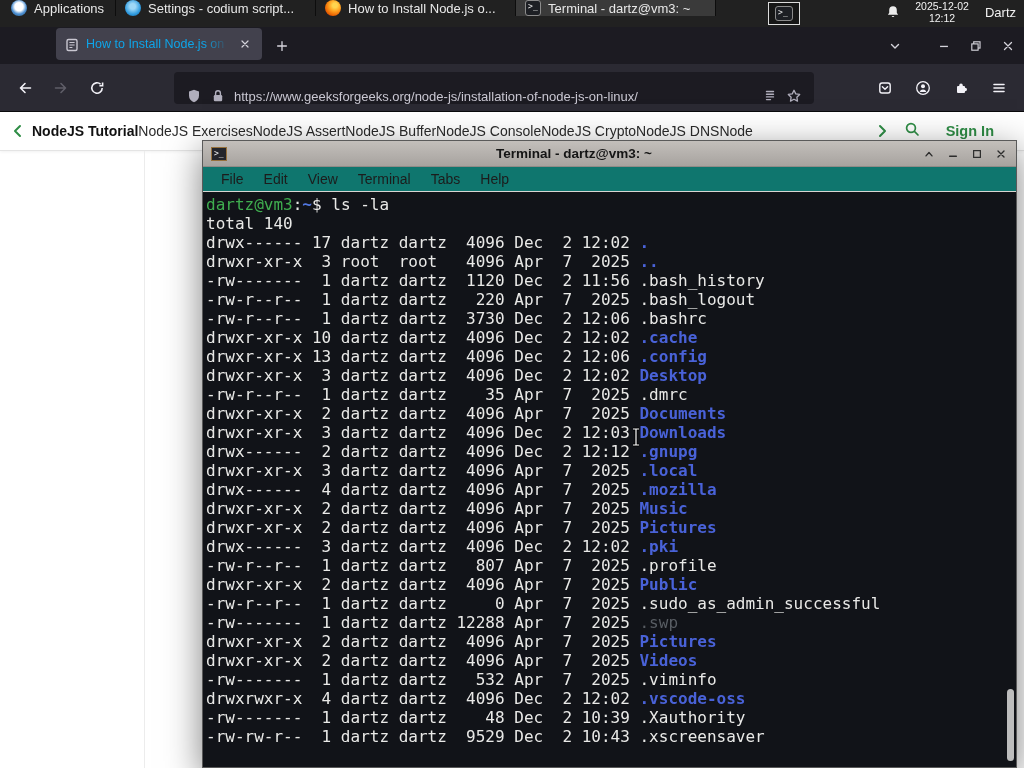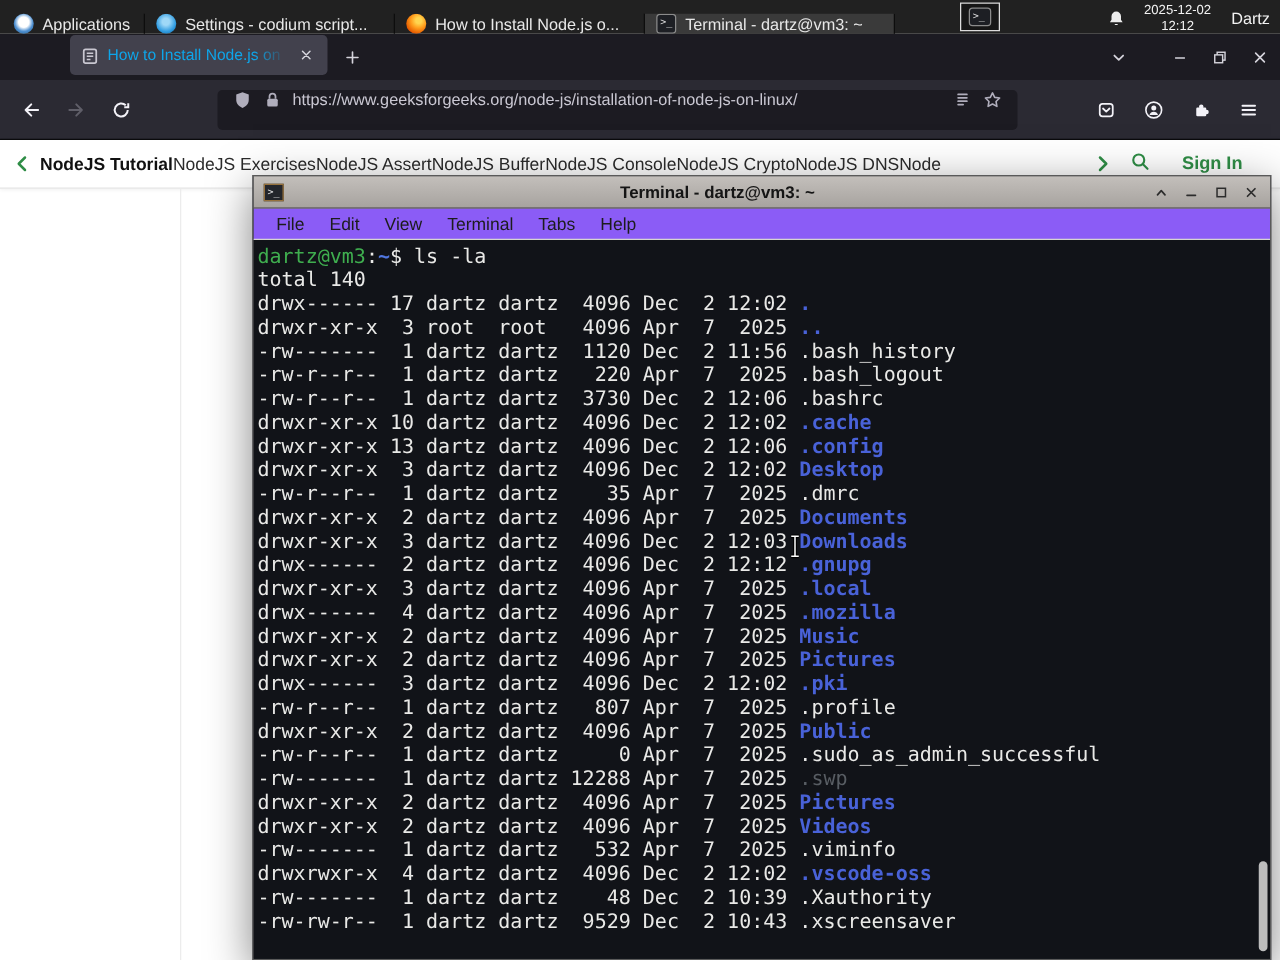--- a/index.html
+++ b/index.html
@@ -2,21 +2,21 @@
 <html><head>
 <meta charset="utf-8">
 <style>
   *{box-sizing:border-box;margin:0;padding:0}
   html,body{width:1024px;height:768px;overflow:hidden;background:#fff;
     font-family:"Liberation Sans",sans-serif;}
   #screen{position:absolute;inset:0;width:1024px;height:768px;overflow:hidden}
 
   
   .panel{position:absolute;top:0;left:0;width:1024px;height:27px;background:#212121;
-    display:flex;align-items:flex-end;color:#e8e8e8;font-size:13px;z-index:50}
+    display:flex;align-items:flex-start;color:#e8e8e8;font-size:13px;z-index:50}
   .apps-btn{display:flex;align-items:center;gap:7px;padding:0 11px;border-right:1px solid #0d0d0d;cursor:default}
   .apps-icon{width:16px;height:16px;border-radius:50%;
     background:radial-gradient(circle at 50% 42%,#ffffff 0 34%,#4d8fd1 60%,#27587f 100%);flex:none}
   .task-btn{width:200px;display:flex;align-items:center;gap:7px;padding:0 9px;
     border-right:1px solid #0d0d0d;overflow:hidden}
   .task-btn.active{background:#3a3a3a}
   .task-label{white-space:nowrap;overflow:hidden;text-overflow:clip}
   .ic{width:16px;height:16px;flex:none;border-radius:3px}
   .ic-firefox{border-radius:50%;
     background:radial-gradient(circle at 62% 34%,#ffd54f 0 16%,#ff9d1c 42%,#e65c00 72%,#b3103c 100%)}
@@ -51,21 +51,21 @@
   .strip-btn{width:30px;height:37px;display:flex;align-items:center;justify-content:center;color:#d5d4dc}
   .winctl{display:flex;margin-left:18px}
   .winctl .strip-btn{width:32px}
 
   .toolbar{position:absolute;top:37px;left:0;width:1024px;height:48px;background:#2b2a33;
     display:flex;align-items:center;padding:0 10px;gap:6px;border-bottom:1px solid #0b0b0d}
   .tool-btn{width:30px;height:30px;display:flex;align-items:center;justify-content:center;
     color:#f3f2f8;border-radius:4px;flex:none}
   .tool-btn.disabled{color:#5f5e68}
   .urlbar{margin-left:56px;width:640px;height:32px;background:#1c1b22;border-radius:4px;
-    display:flex;align-items:flex-start;gap:8px;padding:0 12px;color:#aeadb9}
+    display:flex;align-items:flex-end;gap:8px;padding:0 12px;color:#aeadb9}
   .urlbar .small-ic{width:16px;height:16px;color:#b0aebc;flex:none}
   .url-text{flex:1;font-size:13px;color:#c9c7d2;white-space:nowrap;overflow:hidden}
   .toolbar-right{margin-left:auto;display:flex;align-items:center;gap:8px}
 
   
   .page{position:absolute;top:85px;left:0;width:1024px;height:656px;background:#fff}
   .gfg-nav{position:absolute;top:0;left:0;width:1024px;height:39px;background:#fff;
     border-bottom:1px solid #e4e4e4;box-shadow:0 1px 3px rgba(0,0,0,.06);
     display:flex;align-items:center;padding:0 8px}
   .nav-chev{width:20px;height:20px;color:#2f8d46;flex:none;display:flex;align-items:center;justify-content:center}
@@ -83,21 +83,21 @@
     border:1px solid #5a5a5a;box-shadow:0 10px 34px rgba(0,0,0,.5);background:#111318}
   .term-titlebar{height:26px;background:linear-gradient(#c3bfbb,#a7a39f);display:flex;align-items:center;
     padding:0 8px;gap:8px;border-bottom:1px solid #8f8b87}
   .term-win-icon{width:16px;height:14px;background:#23252b;border:1px solid #96713c;position:relative;flex:none}
   .term-win-icon::after{content:">_";position:absolute;left:2px;top:0;font-size:8px;line-height:12px;
     color:#eee;font-family:"DejaVu Sans Mono",monospace}
   .term-title{flex:1;text-align:center;font-size:13.5px;font-weight:bold;color:#151515;
     white-space:nowrap;overflow:hidden}
   .term-ctls{display:flex;gap:9px;color:#2c2c2c}
   .tctl{width:15px;height:15px;display:flex;align-items:center;justify-content:center}
-  .term-menubar{height:25px;background:#8b5cf6;display:flex;align-items:center;padding:0 8px;
+  .term-menubar{height:25px;background:#0f766e;display:flex;align-items:center;padding:0 8px;
     font-size:14px;color:#1c1c1c;border-bottom:1px solid #d8d5d1}
   .term-menu-item{padding:2px 10px}
   .term-screen{position:absolute;top:51px;left:0;right:0;bottom:0;background:#111318;overflow:hidden;
     padding:3px 0 0 3px;font-family:"DejaVu Sans Mono",monospace;font-size:16px;line-height:19px;color:#e9e9e7}
   .tline{white-space:pre}
   .fn-dir{color:#4962d8;font-weight:bold}
   .fn-plain{color:#e9e9e7}
   .fn-dim{color:#585d63}
   .p-user{color:#3fae4f;font-weight:normal}
   .p-cwd{color:#5177e0;font-weight:bold}

